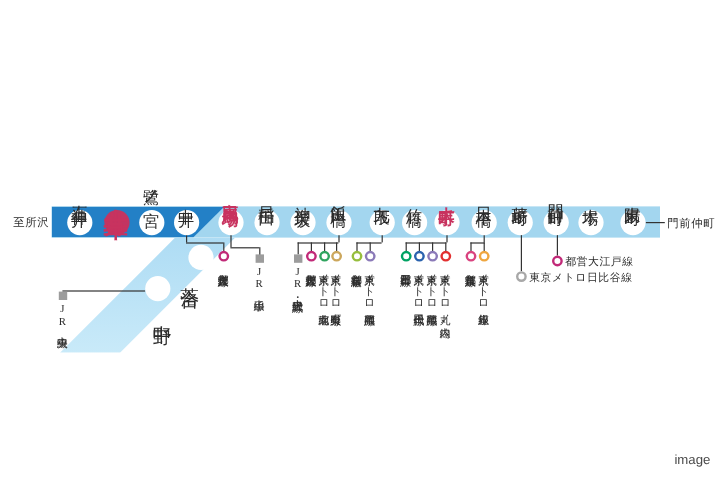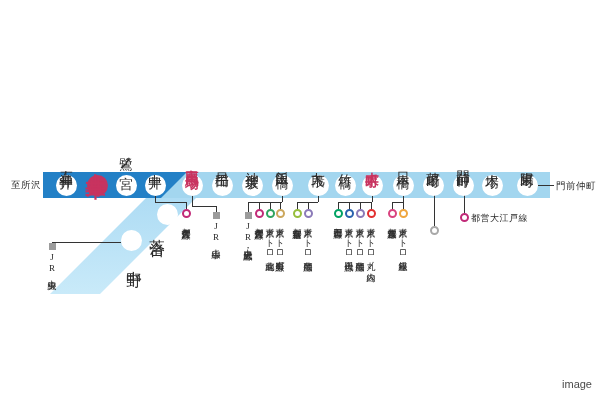--- a/index.html
+++ b/index.html
@@ -153,16 +153,17 @@
   <div class="tfr vtext" style="left:265px;">東京メトロ南北線</div>
   <div class="tfr vtext" style="left:275px;">東京メトロ有楽町線</div>
   <div class="tfr vtext" style="left:292px;">都営新宿線</div>
   <div class="tfr vtext" style="left:303px;">東京メトロ半蔵門線</div>
   <div class="tfr vtext" style="left:333px;">都営三田線</div>
   <div class="tfr vtext" style="left:344px;">東京メトロ千代田線</div>
   <div class="tfr vtext" style="left:355px;">東京メトロ半蔵門線</div>
   <div class="tfr vtext" style="left:366px;">東京メトロ丸ノ内線</div>
   <div class="tfr vtext" style="left:387px;">都営浅草線</div>
   <div class="tfr vtext" style="left:398px;">東京メトロ銀座線</div>
+  <div class="tfr-h" style="left:441px;top:225px;">東京メトロ日比谷線</div>
   <div class="tfr-h" style="left:471px;top:212px;">都営大江戸線</div>
 
   <div class="watermark">image</div>
 </div>
 
 </body></html>

